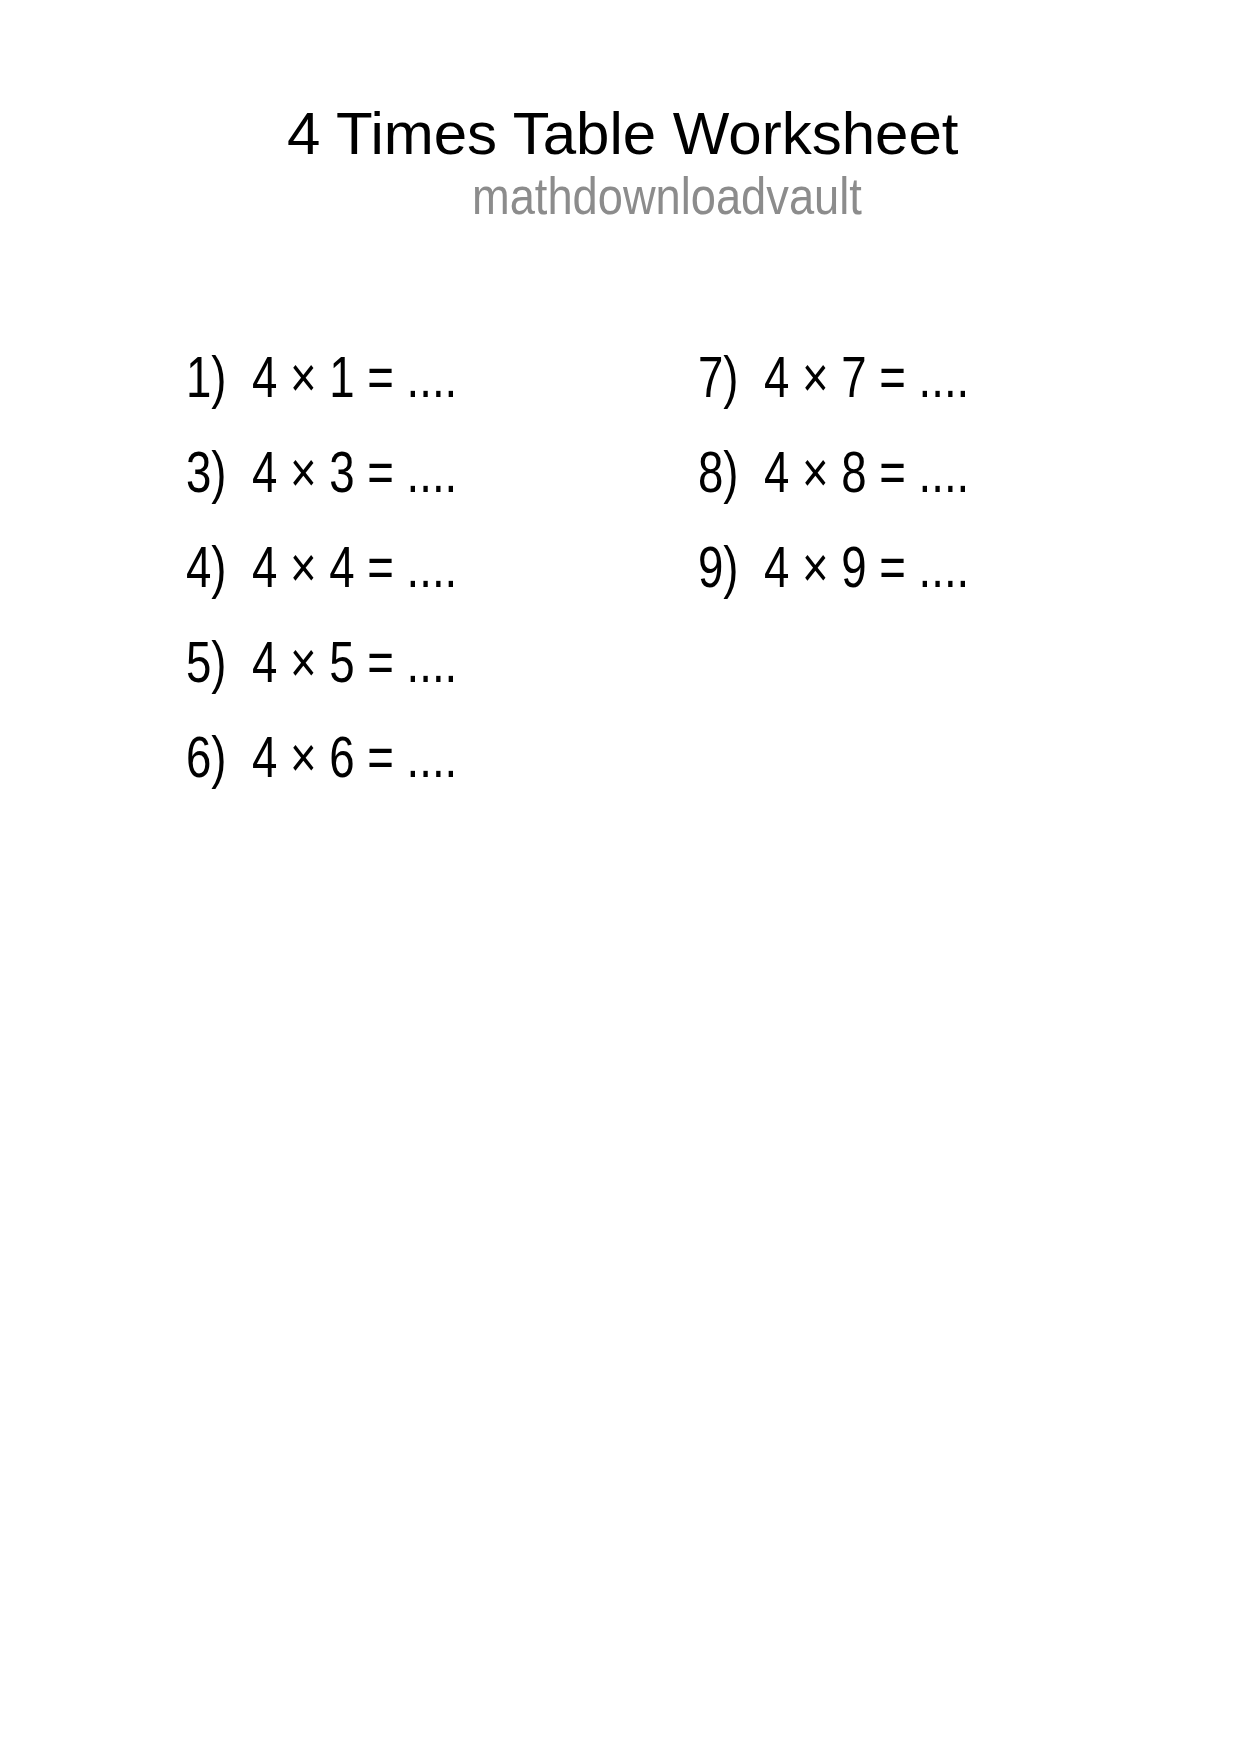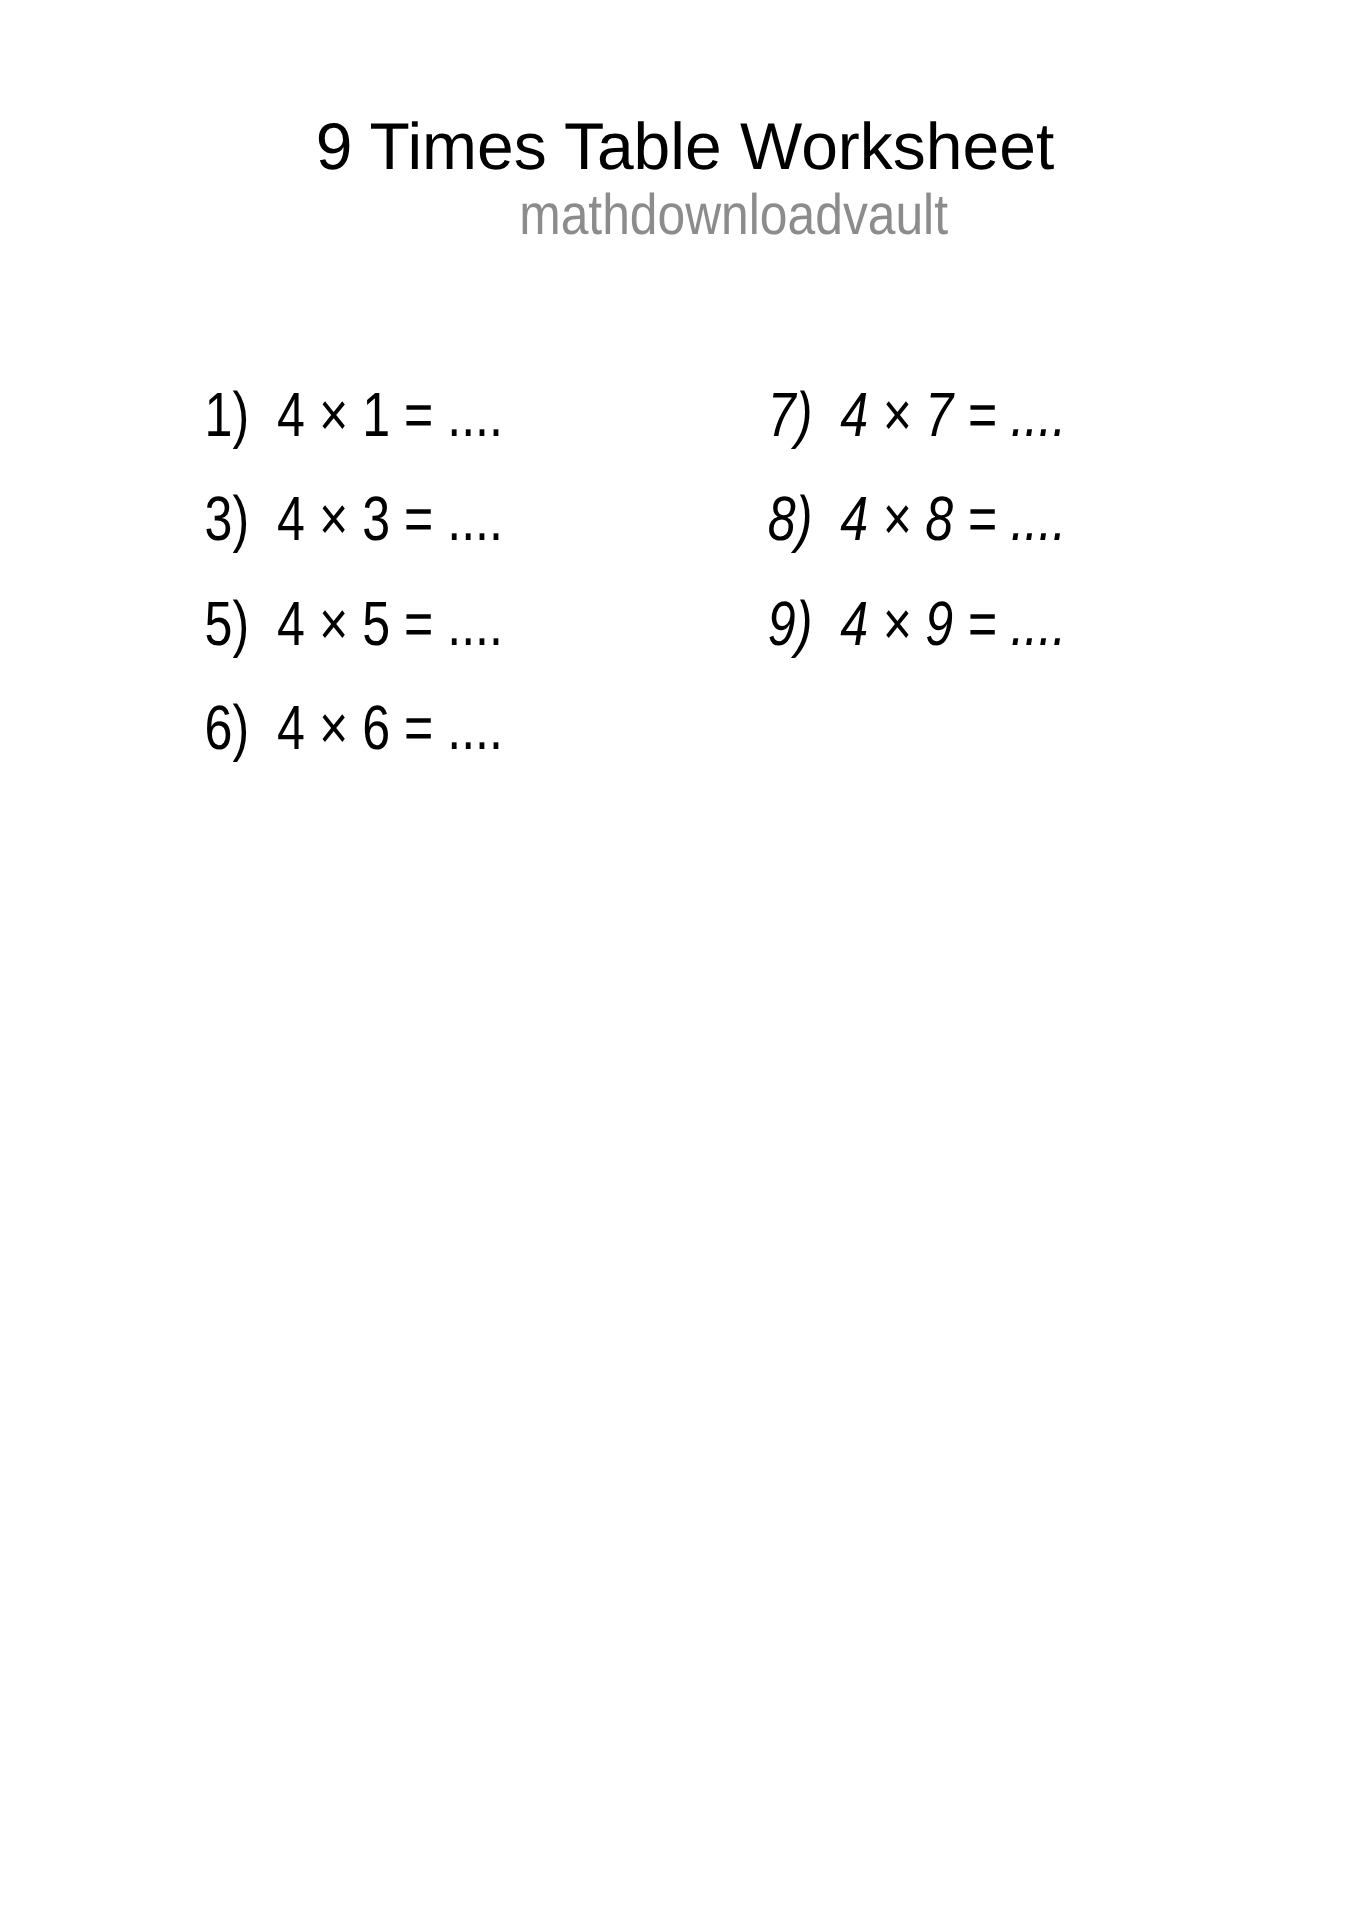--- a/index.html
+++ b/index.html
@@ -25,21 +25,21 @@
     white-space:nowrap;
     color:#8c8c8c;
     transform:scaleX(0.87);
     transform-origin:0 0;
   }
   .col{
     position:absolute;
     top:330px;
   }
   .col-left{left:186px;}
-  .col-right{left:698px;font-style:italic;}
+  .col-right{left:698px;}
   .row{
     height:95px;
     line-height:95px;
     white-space:nowrap;
   }
   .prob{
     display:inline-block;
     transform:scaleX(0.8);
     transform-origin:0 50%;
     font-size:57px;
@@ -47,29 +47,32 @@
   }
   .expr{
     margin-left:0.556em;
   }
 </style>
 </head>
 <body>
 
 <div id="page">
 
-  <div id="title">9 Times Table Worksheet</div>
+  <div id="title">4 Times Table Worksheet</div>
   <div id="subtitle">mathdownloadvault</div>
 
   <div class="col col-left">
     <div class="row">
       <span class="prob"><span>1)</span><span class="expr">4 × 1 = ....</span></span>
     </div>
     <div class="row">
       <span class="prob"><span>3)</span><span class="expr">4 × 3 = ....</span></span>
+    </div>
+    <div class="row">
+      <span class="prob"><span>4)</span><span class="expr">4 × 4 = ....</span></span>
     </div>
     <div class="row">
       <span class="prob"><span>5)</span><span class="expr">4 × 5 = ....</span></span>
     </div>
     <div class="row">
       <span class="prob"><span>6)</span><span class="expr">4 × 6 = ....</span></span>
     </div>
   </div>
 
   <div class="col col-right">

